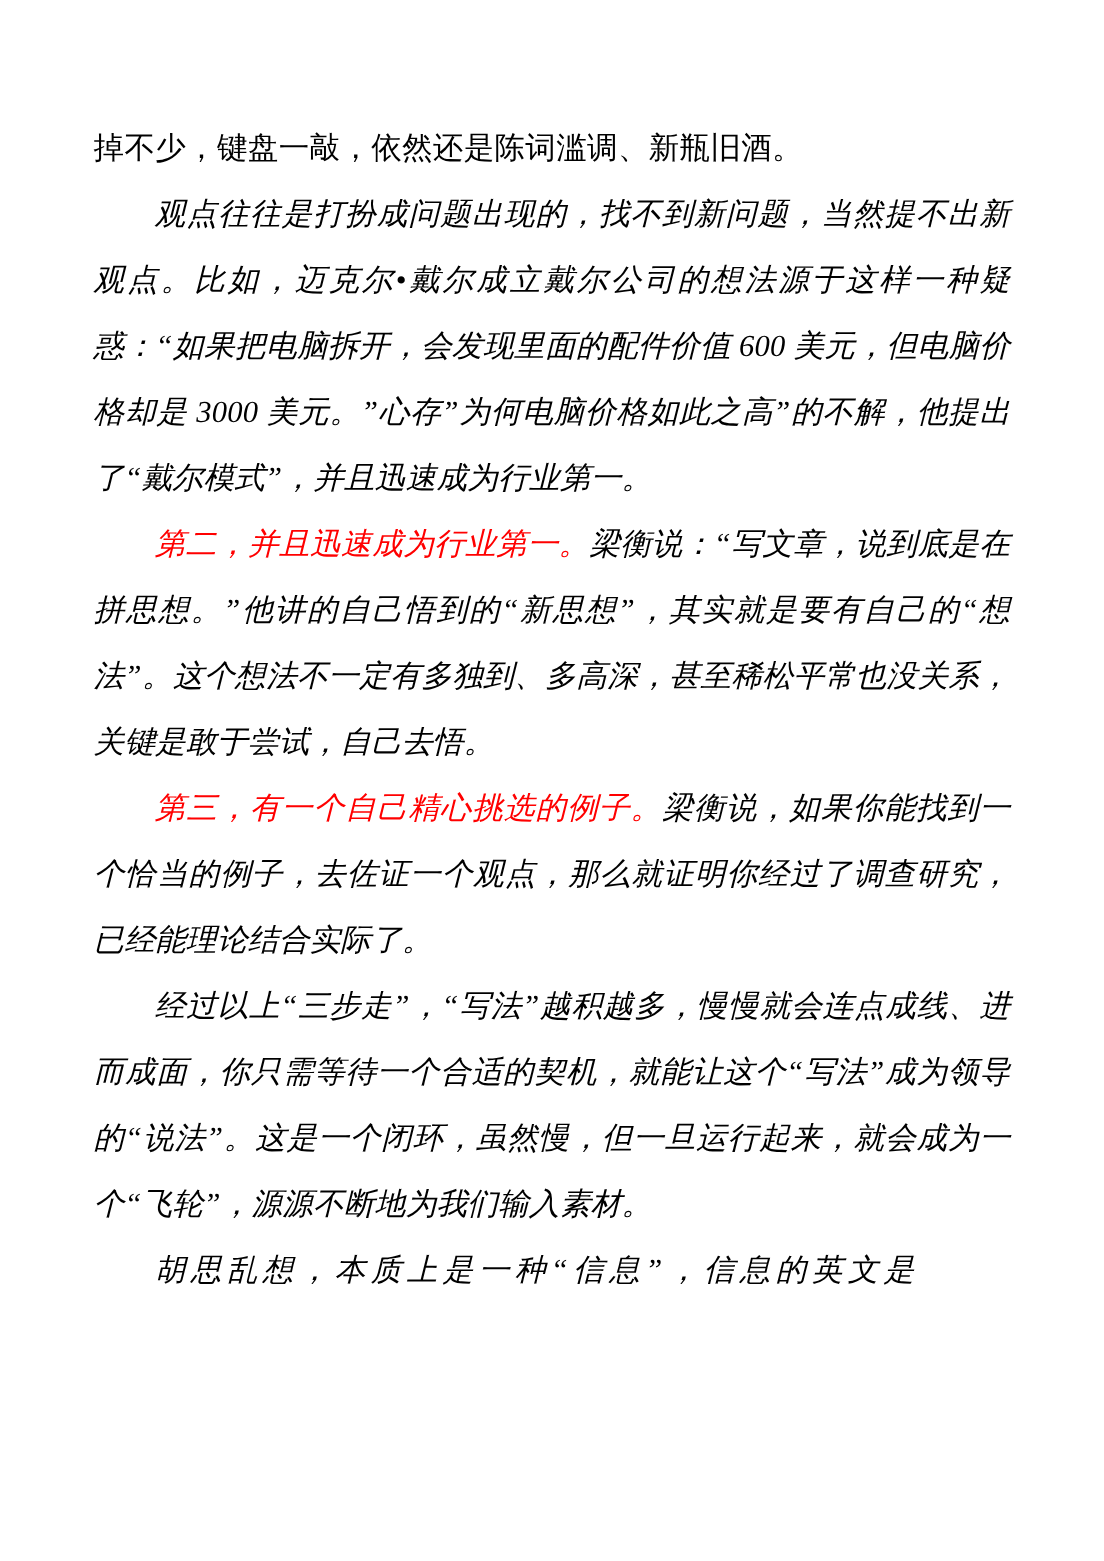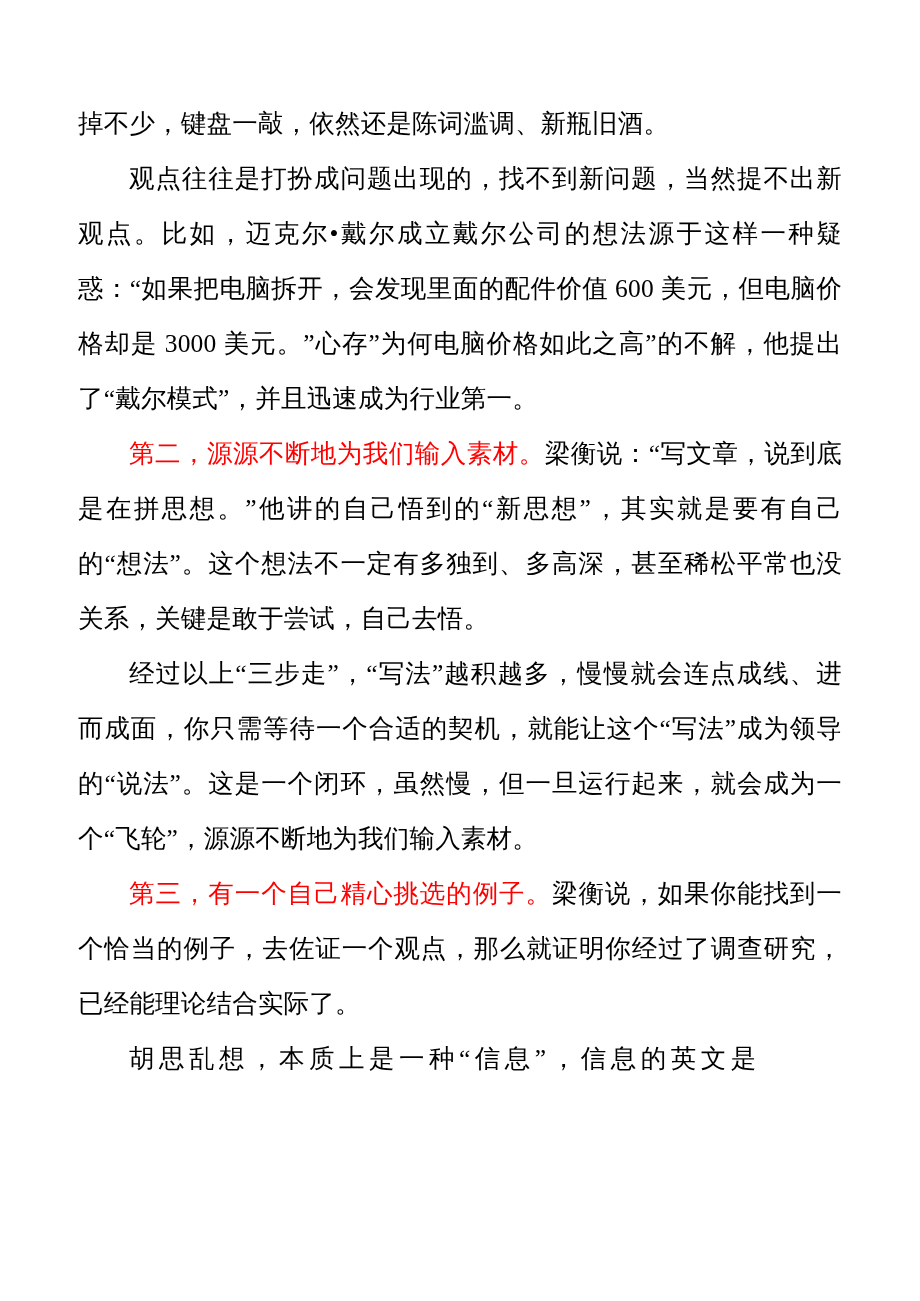--- a/index.html
+++ b/index.html
@@ -27,20 +27,21 @@
     text-align: justify;
     text-justify: inter-ideograph;
     letter-spacing: 0.2px;
   }
   p {
     margin: 0;
     padding: 0;
   }
   p.indent {
     text-indent: 2em;
+    font-style: italic;
   }
   .hl-red {
     color: #ff0000;
   }
   .last-line {
     letter-spacing: 4.5px;
   }
 </style>
 </head>
 <body>
@@ -50,30 +51,30 @@
 
     <p>
       <span>掉不少，键盘一敲，依然还是陈词滥调、新瓶旧酒。</span>
     </p>
 
     <p class="indent">
       <span>观点往往是打扮成问题出现的，找不到新问题，当然提不出新观点。比如，迈克尔•戴尔成立戴尔公司的想法源于这样一种疑惑：“如果把电脑拆开，会发现里面的配件价值 600 美元，但电脑价格却是 3000 美元。”心存”为何电脑价格如此之高”的不解，他提出了“戴尔模式”，并且迅速成为行业第一。</span>
     </p>
 
     <p class="indent">
-      <span class="hl-red">第二，源源不断地为我们输入素材。</span><span>梁衡说：“写文章，说到底是在拼思想。”他讲的自己悟到的“新思想”，其实就是要有自己的“想法”。这个想法不一定有多独到、多高深，甚至稀松平常也没关系，关键是敢于尝试，自己去悟。</span>
+      <span class="hl-red">第二，并且迅速成为行业第一。</span><span>梁衡说：“写文章，说到底是在拼思想。”他讲的自己悟到的“新思想”，其实就是要有自己的“想法”。这个想法不一定有多独到、多高深，甚至稀松平常也没关系，关键是敢于尝试，自己去悟。</span>
     </p>
 
 
     <p class="indent">
-      <span>经过以上“三步走”，“写法”越积越多，慢慢就会连点成线、进而成面，你只需等待一个合适的契机，就能让这个“写法”成为领导的“说法”。这是一个闭环，虽然慢，但一旦运行起来，就会成为一个“飞轮”，源源不断地为我们输入素材。</span>
+      <span class="hl-red">第三，有一个自己精心挑选的例子。</span><span>梁衡说，如果你能找到一个恰当的例子，去佐证一个观点，那么就证明你经过了调查研究，已经能理论结合实际了。</span>
     </p>
 
     <p class="indent">
-      <span class="hl-red">第三，有一个自己精心挑选的例子。</span><span>梁衡说，如果你能找到一个恰当的例子，去佐证一个观点，那么就证明你经过了调查研究，已经能理论结合实际了。</span>
+      <span>经过以上“三步走”，“写法”越积越多，慢慢就会连点成线、进而成面，你只需等待一个合适的契机，就能让这个“写法”成为领导的“说法”。这是一个闭环，虽然慢，但一旦运行起来，就会成为一个“飞轮”，源源不断地为我们输入素材。</span>
     </p>
 
     <p class="indent last-line">
       <span>胡思乱想，本质上是一种“信息”，信息的英文是</span>
     </p>
 
   </div>
 </div>
 
 </body></html>

